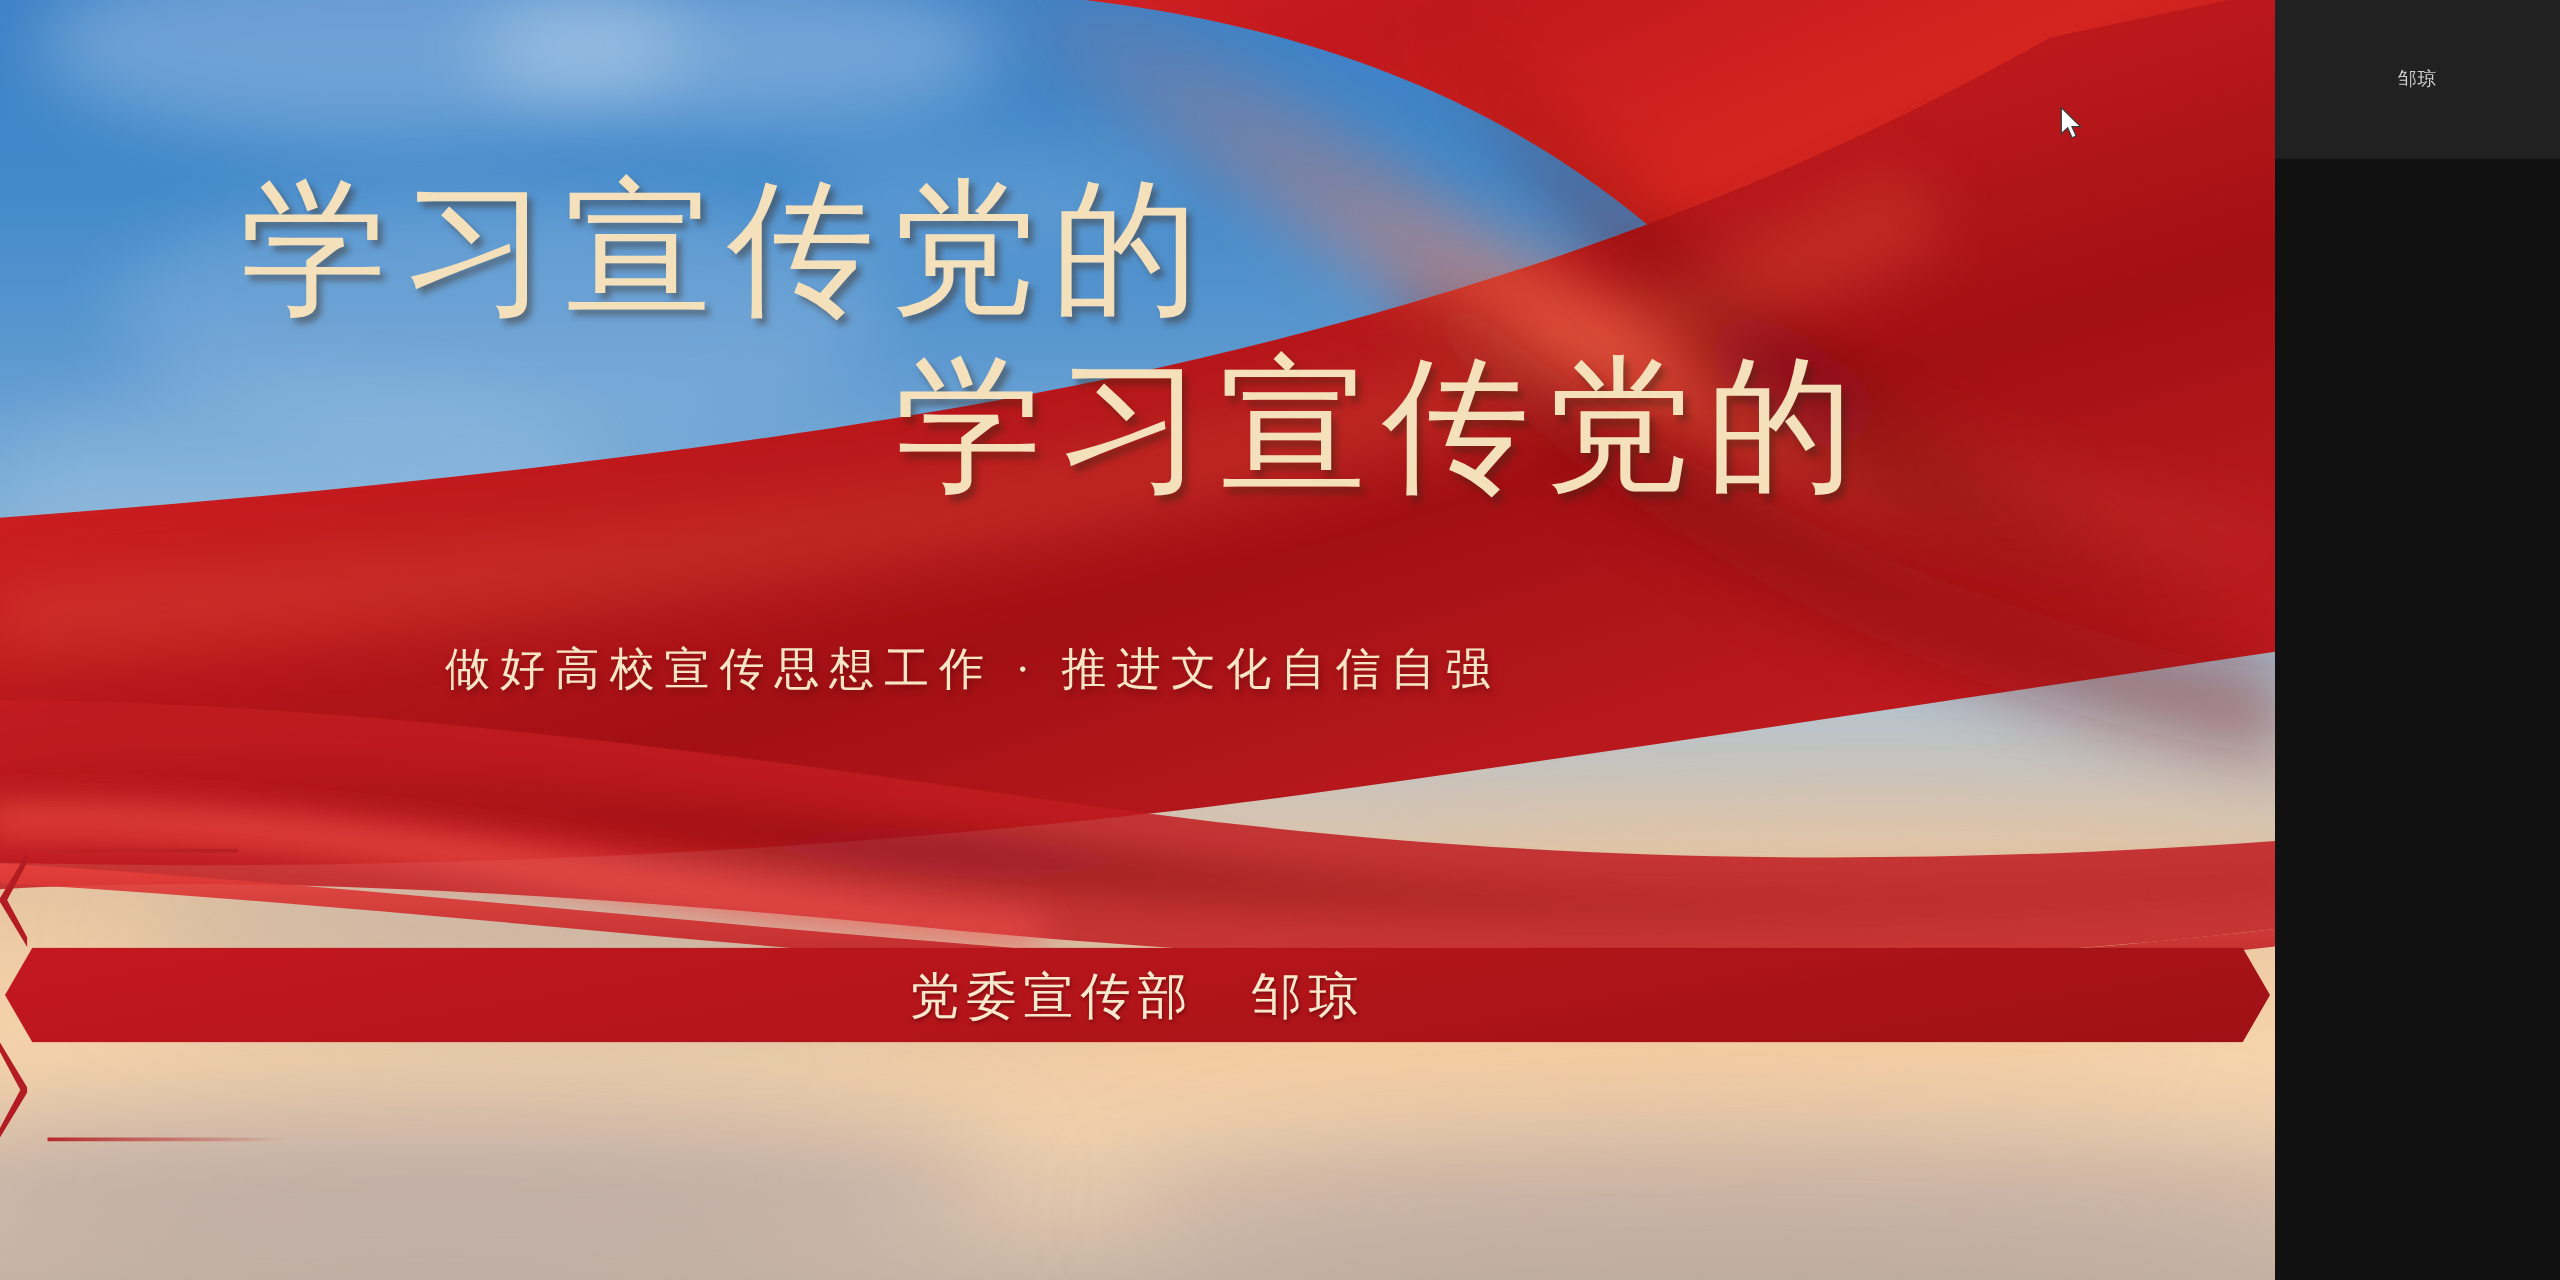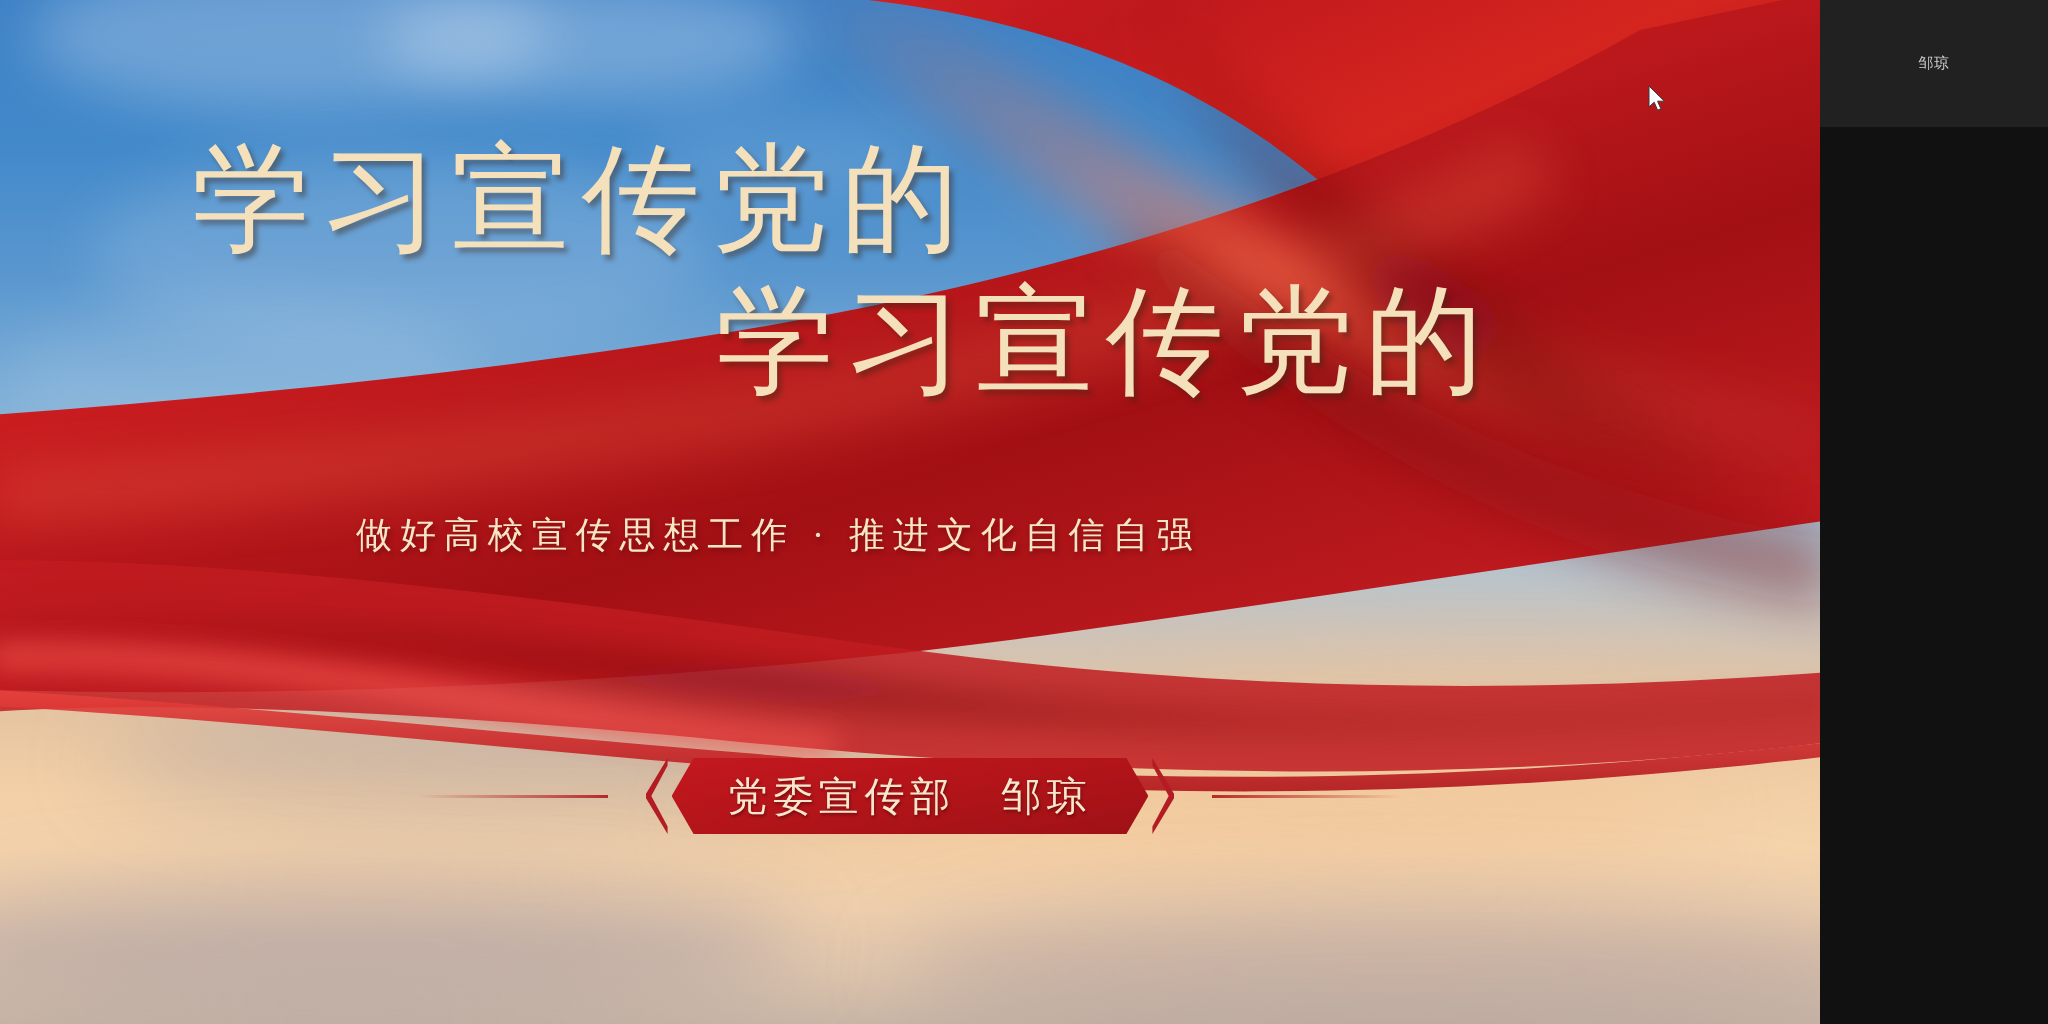--- a/index.html
+++ b/index.html
@@ -125,23 +125,23 @@
   }
 
   
   .badge-row {
     position: absolute;
     left: 0;
     top: 752px;
     width: 1820px;
     height: 88px;
     display: flex;
-    align-items: center;
     justify-content: center;
     gap: 0px;
+    flex-direction: column;
   }
 
   .rule {
     width: 190px;
     height: 3px;
     flex: 0 0 auto;
   }
   .rule.left  { background: linear-gradient(to right, rgba(180,30,35,0) 0%, rgba(180,30,35,.85) 92%, rgba(180,30,35,.95) 100%); margin-right: 38px; }
   .rule.right { background: linear-gradient(to left,  rgba(180,30,35,0) 0%, rgba(180,30,35,.85) 92%, rgba(180,30,35,.95) 100%); margin-left: 38px; }
 

